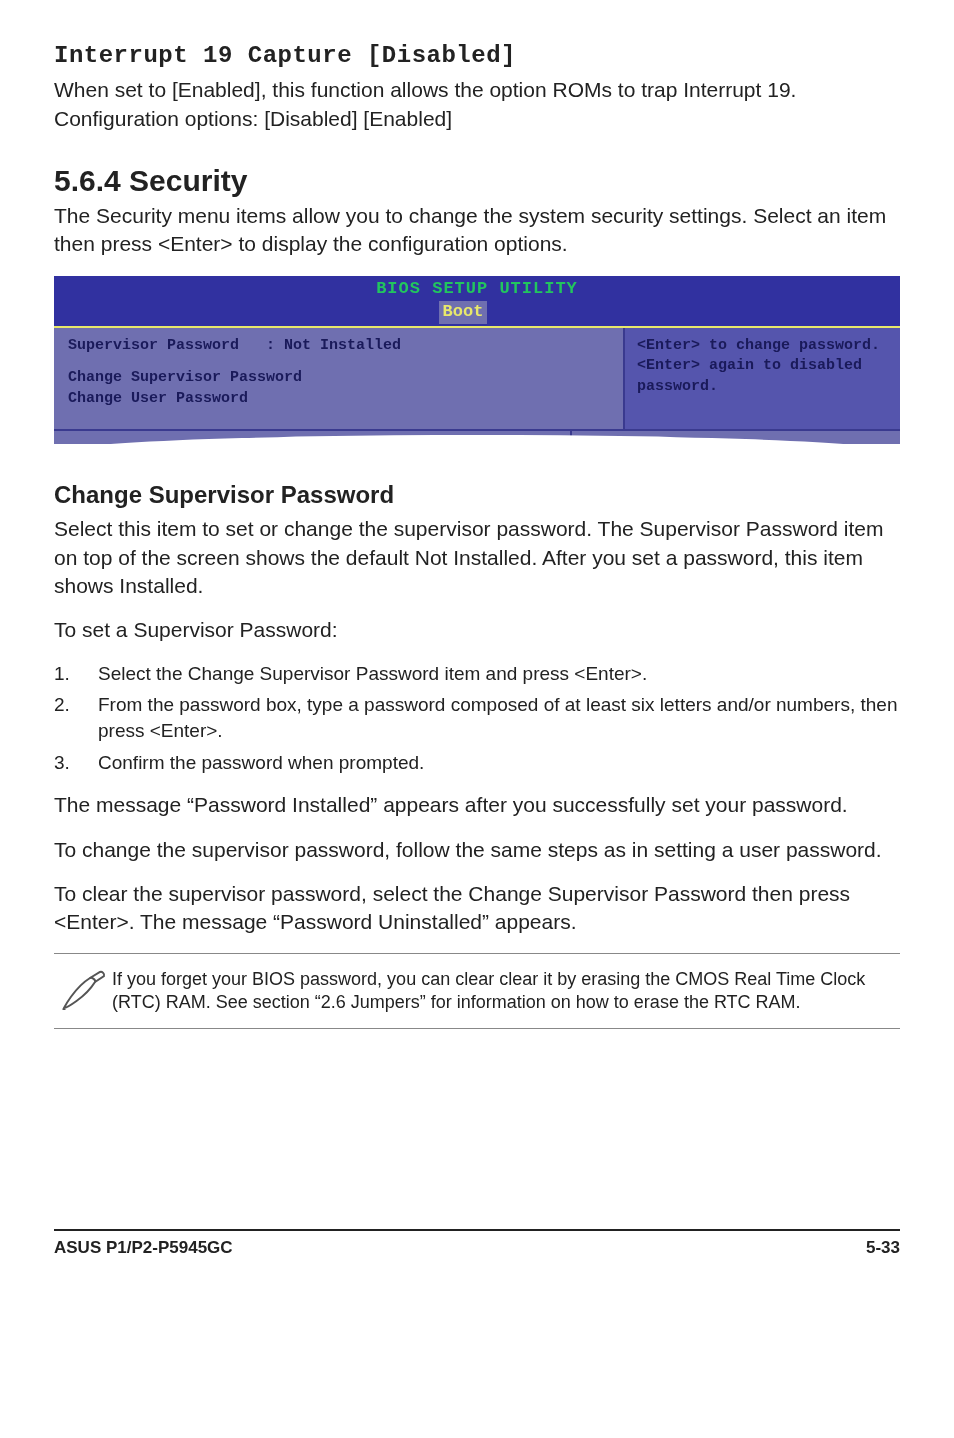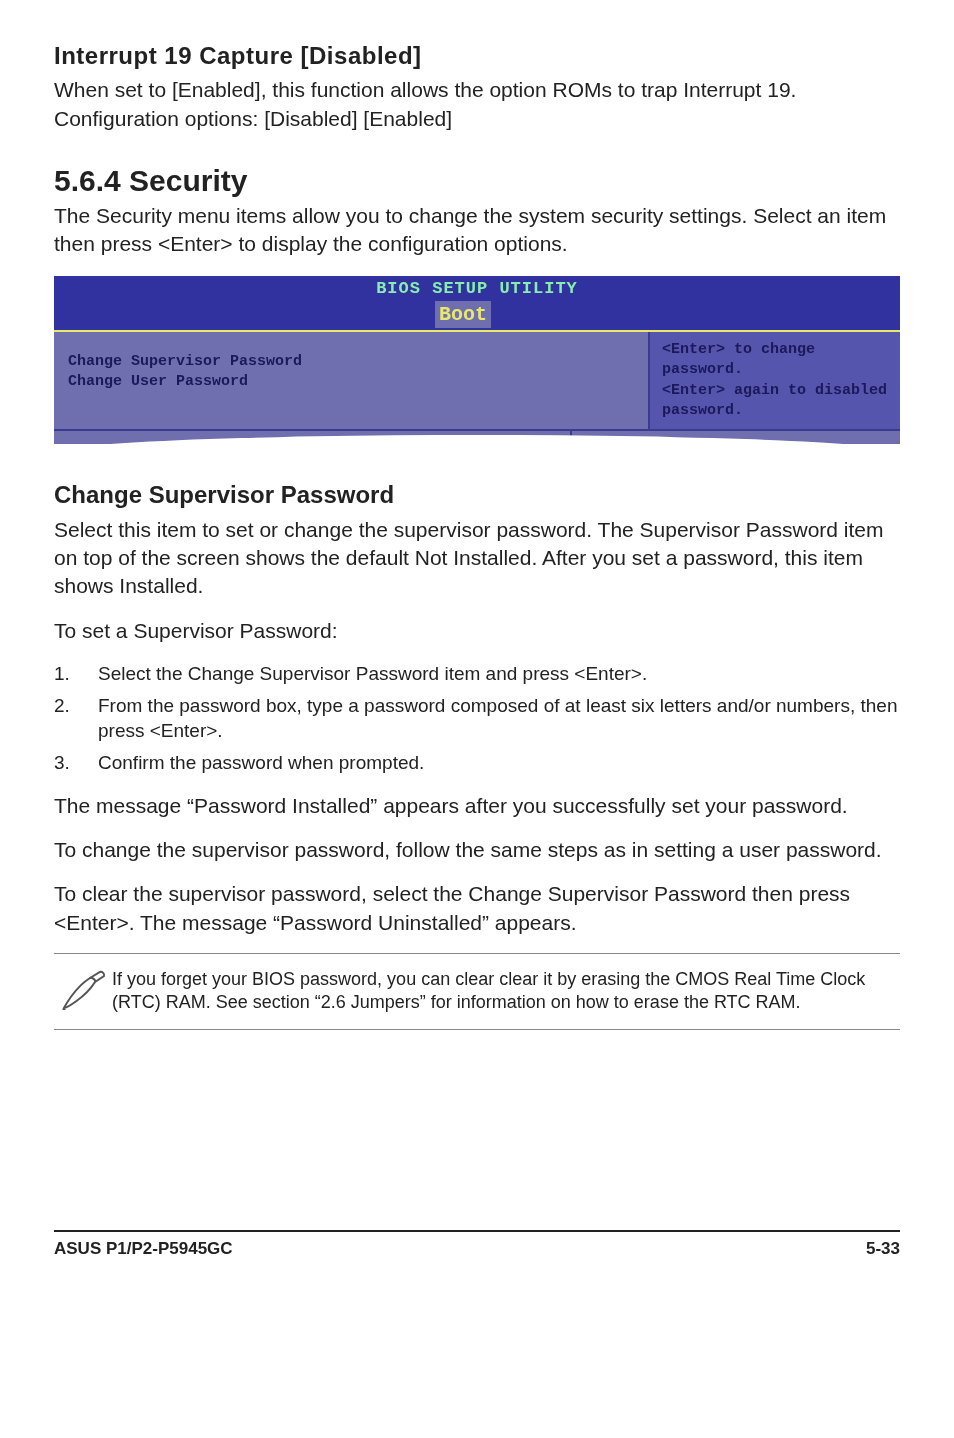--- a/index.html
+++ b/index.html
@@ -9,20 +9,21 @@
     color: #222;
     padding: 40px 54px;
     width: 954px;
     line-height: 1.35;
   }
   h3.sect {
     font-size: 24px;
     font-weight: bold;
     letter-spacing: 0.5px;
     margin-bottom: 4px;
+    font-family: Liberation Mono, monospace;
   }
   h2.sect-num {
     font-size: 30px;
     font-weight: bold;
     margin-top: 28px;
   }
   h3.subsect {
     font-size: 24px;
     font-weight: bold;
     margin-top: 24px;
@@ -54,26 +55,26 @@
     justify-content: center;
     align-items: center;
     gap: 10px;
     padding: 2px 0;
   }
   .bios-top .title {
     font-family: "Courier New", monospace;
     font-weight: bold;
     font-size: 17px;
     letter-spacing: 1px;
-    color: #86efac;
+    color: #22c55e;
   }
   .bios-top .tab {
     font-family: "Courier New", monospace;
     font-weight: bold;
-    font-size: 20px;
+    font-size: 17px;
     color: #e8e86b;
     background: #6f6fb0;
     padding: 0 4px;
     margin-left: -28px;
   }
   .bios-top-inner { display: flex; flex-direction: column; align-items: center; }
   .bios-body {
     display: flex;
     background: #4c4cad;
     font-family: "Courier New", monospace;
@@ -87,21 +88,21 @@
     border-left: none;
     padding: 8px 14px 20px 14px;
     color: #1a1a5a;
     font-weight: bold;
     font-size: 15px;
   }
   .bios-left .hd { color: #cfcfe8; margin-bottom: 10px; }
   .bios-left .row { white-space: pre; }
   .bios-left .action-block { margin-top: 12px; }
   .bios-right {
-    width: 250px;
+    width: 275px;
     background: #5555ad;
     border: 2px solid #3a3a8f;
     border-top: none;
     border-right: none;
     border-left: none;
     padding: 8px 12px;
     color: #1a1a5a;
     font-weight: bold;
     font-size: 15px;
   }
@@ -169,20 +170,21 @@
 
 <div class="bios-wrap">
   <div class="bios-top">
     <div class="bios-top-inner">
       <span class="title">BIOS SETUP UTILITY</span>
       <span class="tab">Boot</span>
     </div>
   </div>
   <div class="bios-body">
     <div class="bios-left">
+      <div class="row">Supervisor Password   : Not Installed</div>
       <div class="action-block">
         <div class="row">Change Supervisor Password</div>
         <div class="row">Change User Password</div>
       </div>
     </div>
     <div class="bios-right" style="white-space: pre-line;">&lt;Enter&gt; to change password.
 &lt;Enter&gt; again to disabled password.</div>
   </div>
   <div class="bios-tear">
       <div class="tear-split"></div>

